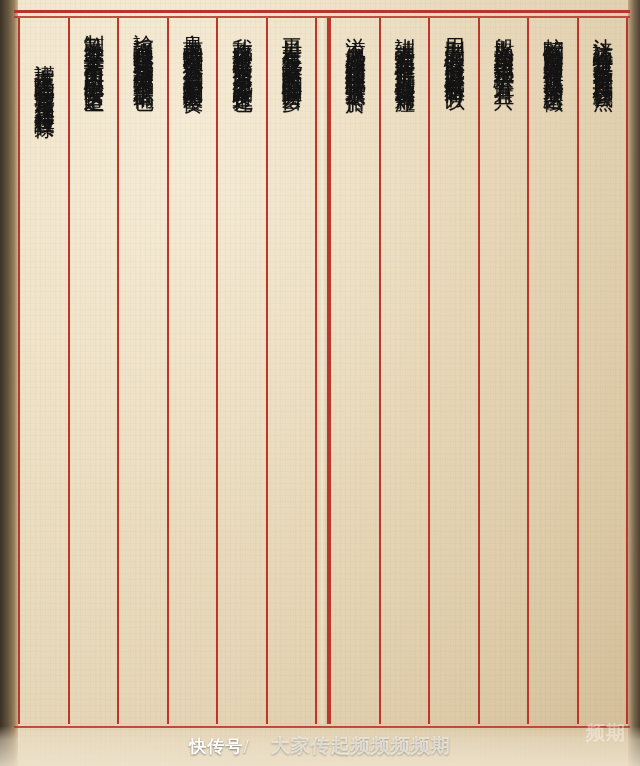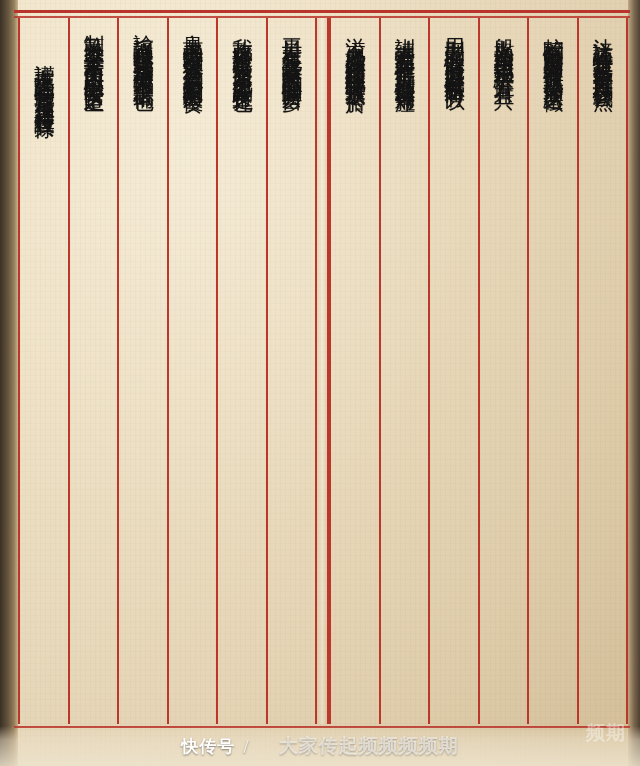--- a/index.html
+++ b/index.html
@@ -122,21 +122,21 @@
   }
 
   
   #watermark {
     position: absolute;
     left: 0; right: 0; bottom: 0;
     height: 40px;
     display: flex;
     align-items: center;
     justify-content: center;
-    gap: 8px;
+    gap: 0;
     background: linear-gradient(180deg, rgba(236,224,200,0.0) 0%, rgba(236,224,200,0.55) 35%, rgba(238,228,206,0.85) 100%);
     font-family: "DejaVu Sans", sans-serif;
   }
   #wm-brand {
     font-size: 17px;
     color: #ffffff;
     font-weight: bold;
     text-shadow: 0 1px 2px rgba(0,0,0,0.45);
     letter-spacing: 1px;
   }

